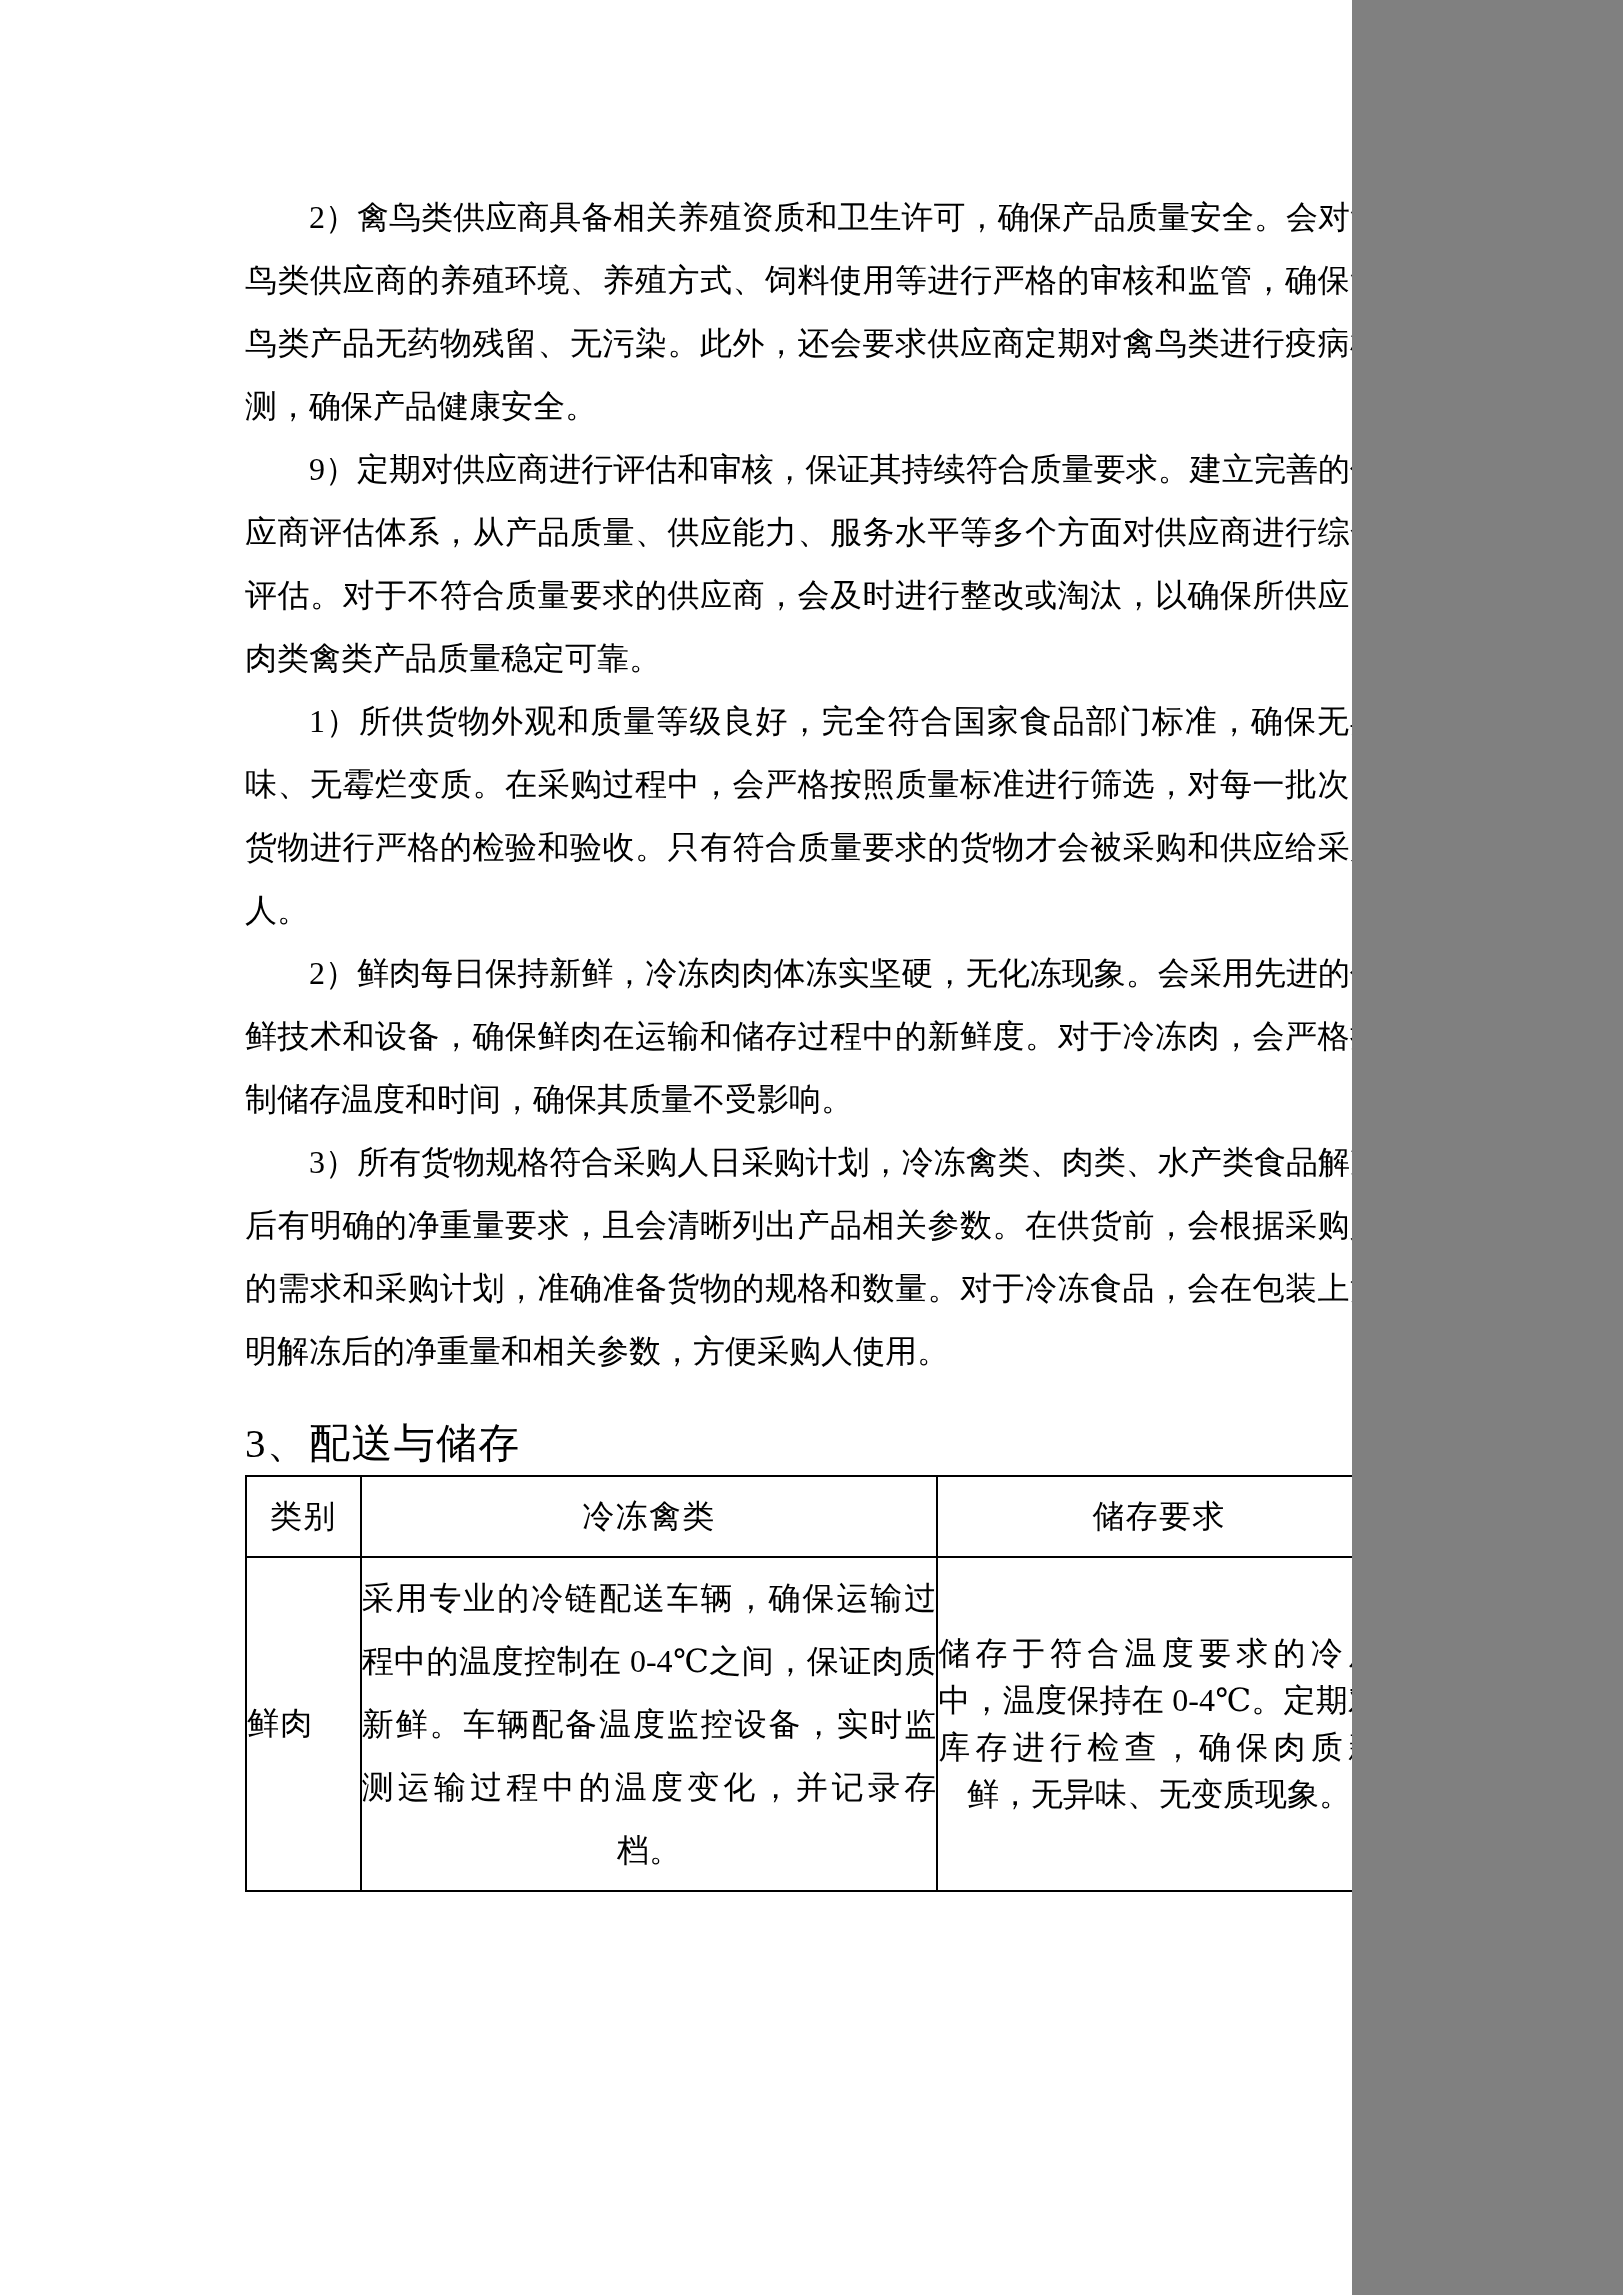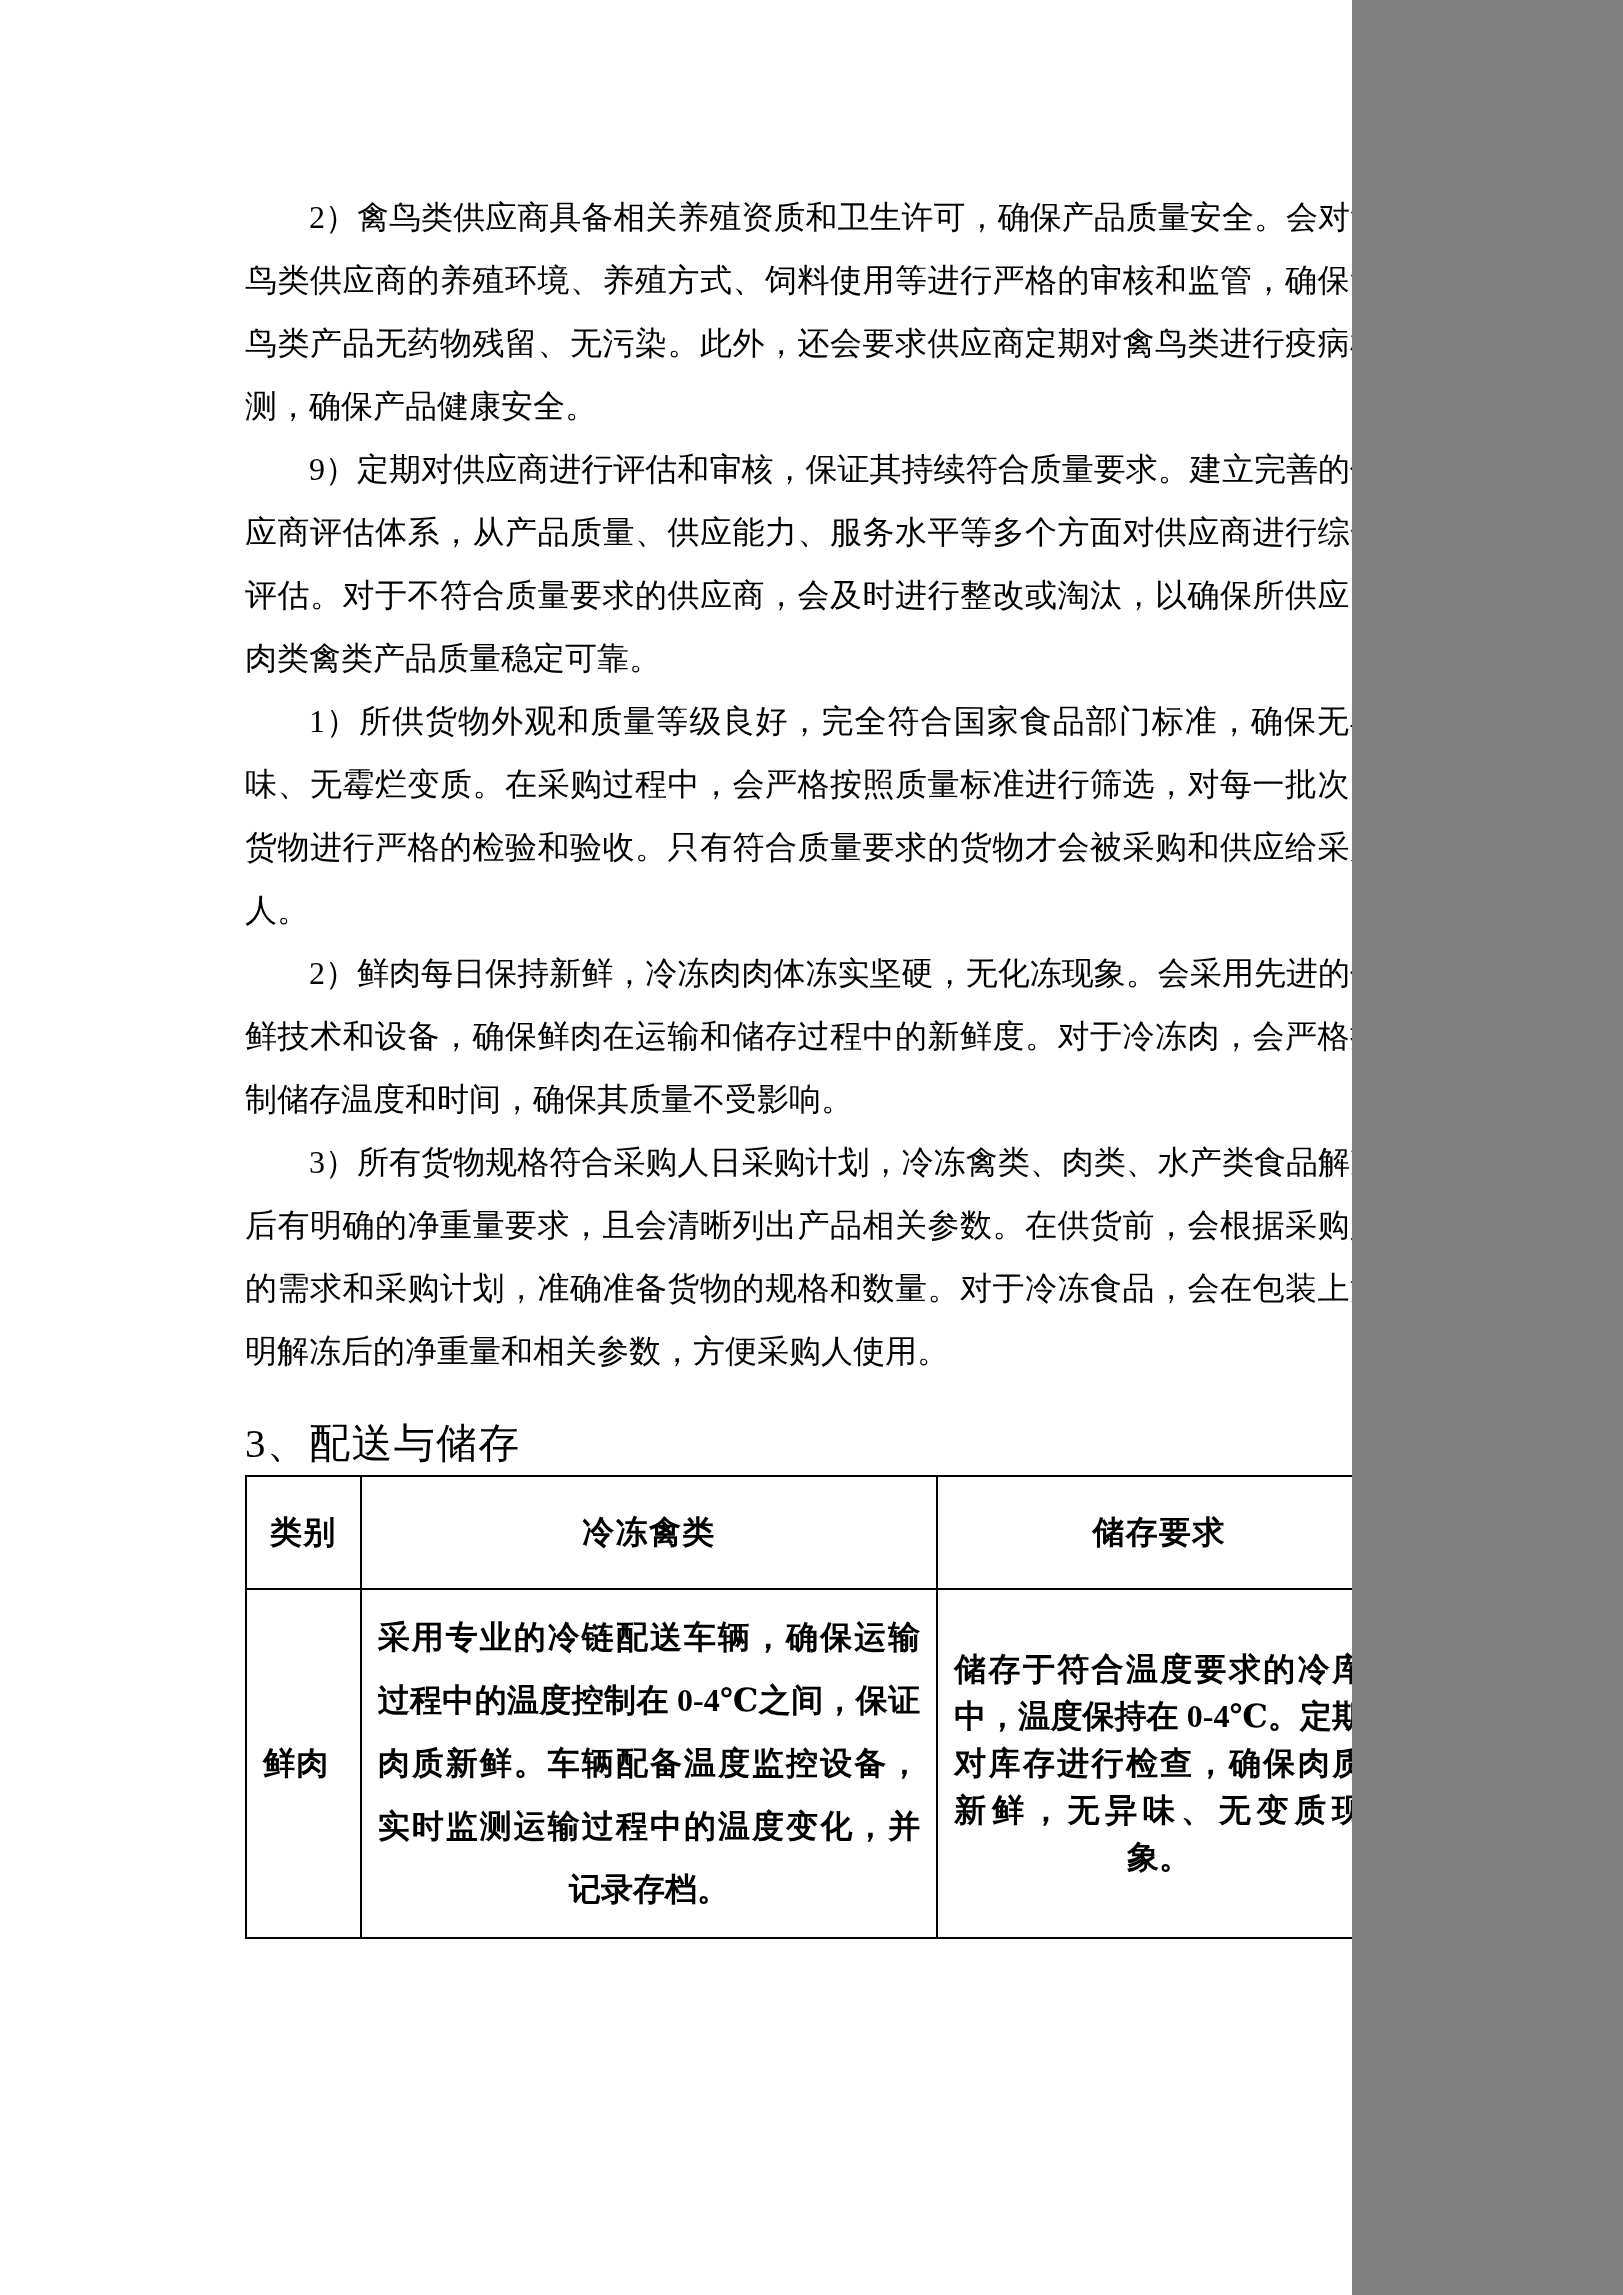--- a/index.html
+++ b/index.html
@@ -42,22 +42,22 @@
   table.req-table {
     margin-top: 0;
     width: 1137px;
     border-collapse: collapse;
     table-layout: fixed;
     font-size: 32px;
   }
   table.req-table th,
   table.req-table td {
     border: 2px solid #000000;
-    font-weight: bold;
-    padding: 16px;
+    font-weight: normal;
+    padding: 0;
   }
   col.c-cat     { width: 10.1%; }
   col.c-deliver { width: 50.8%; }
   col.c-store   { width: 39.1%; }
   tr.head-row th {
     height: 79px;
     text-align: center;
     vertical-align: middle;
     letter-spacing: 1.3px;
   }

